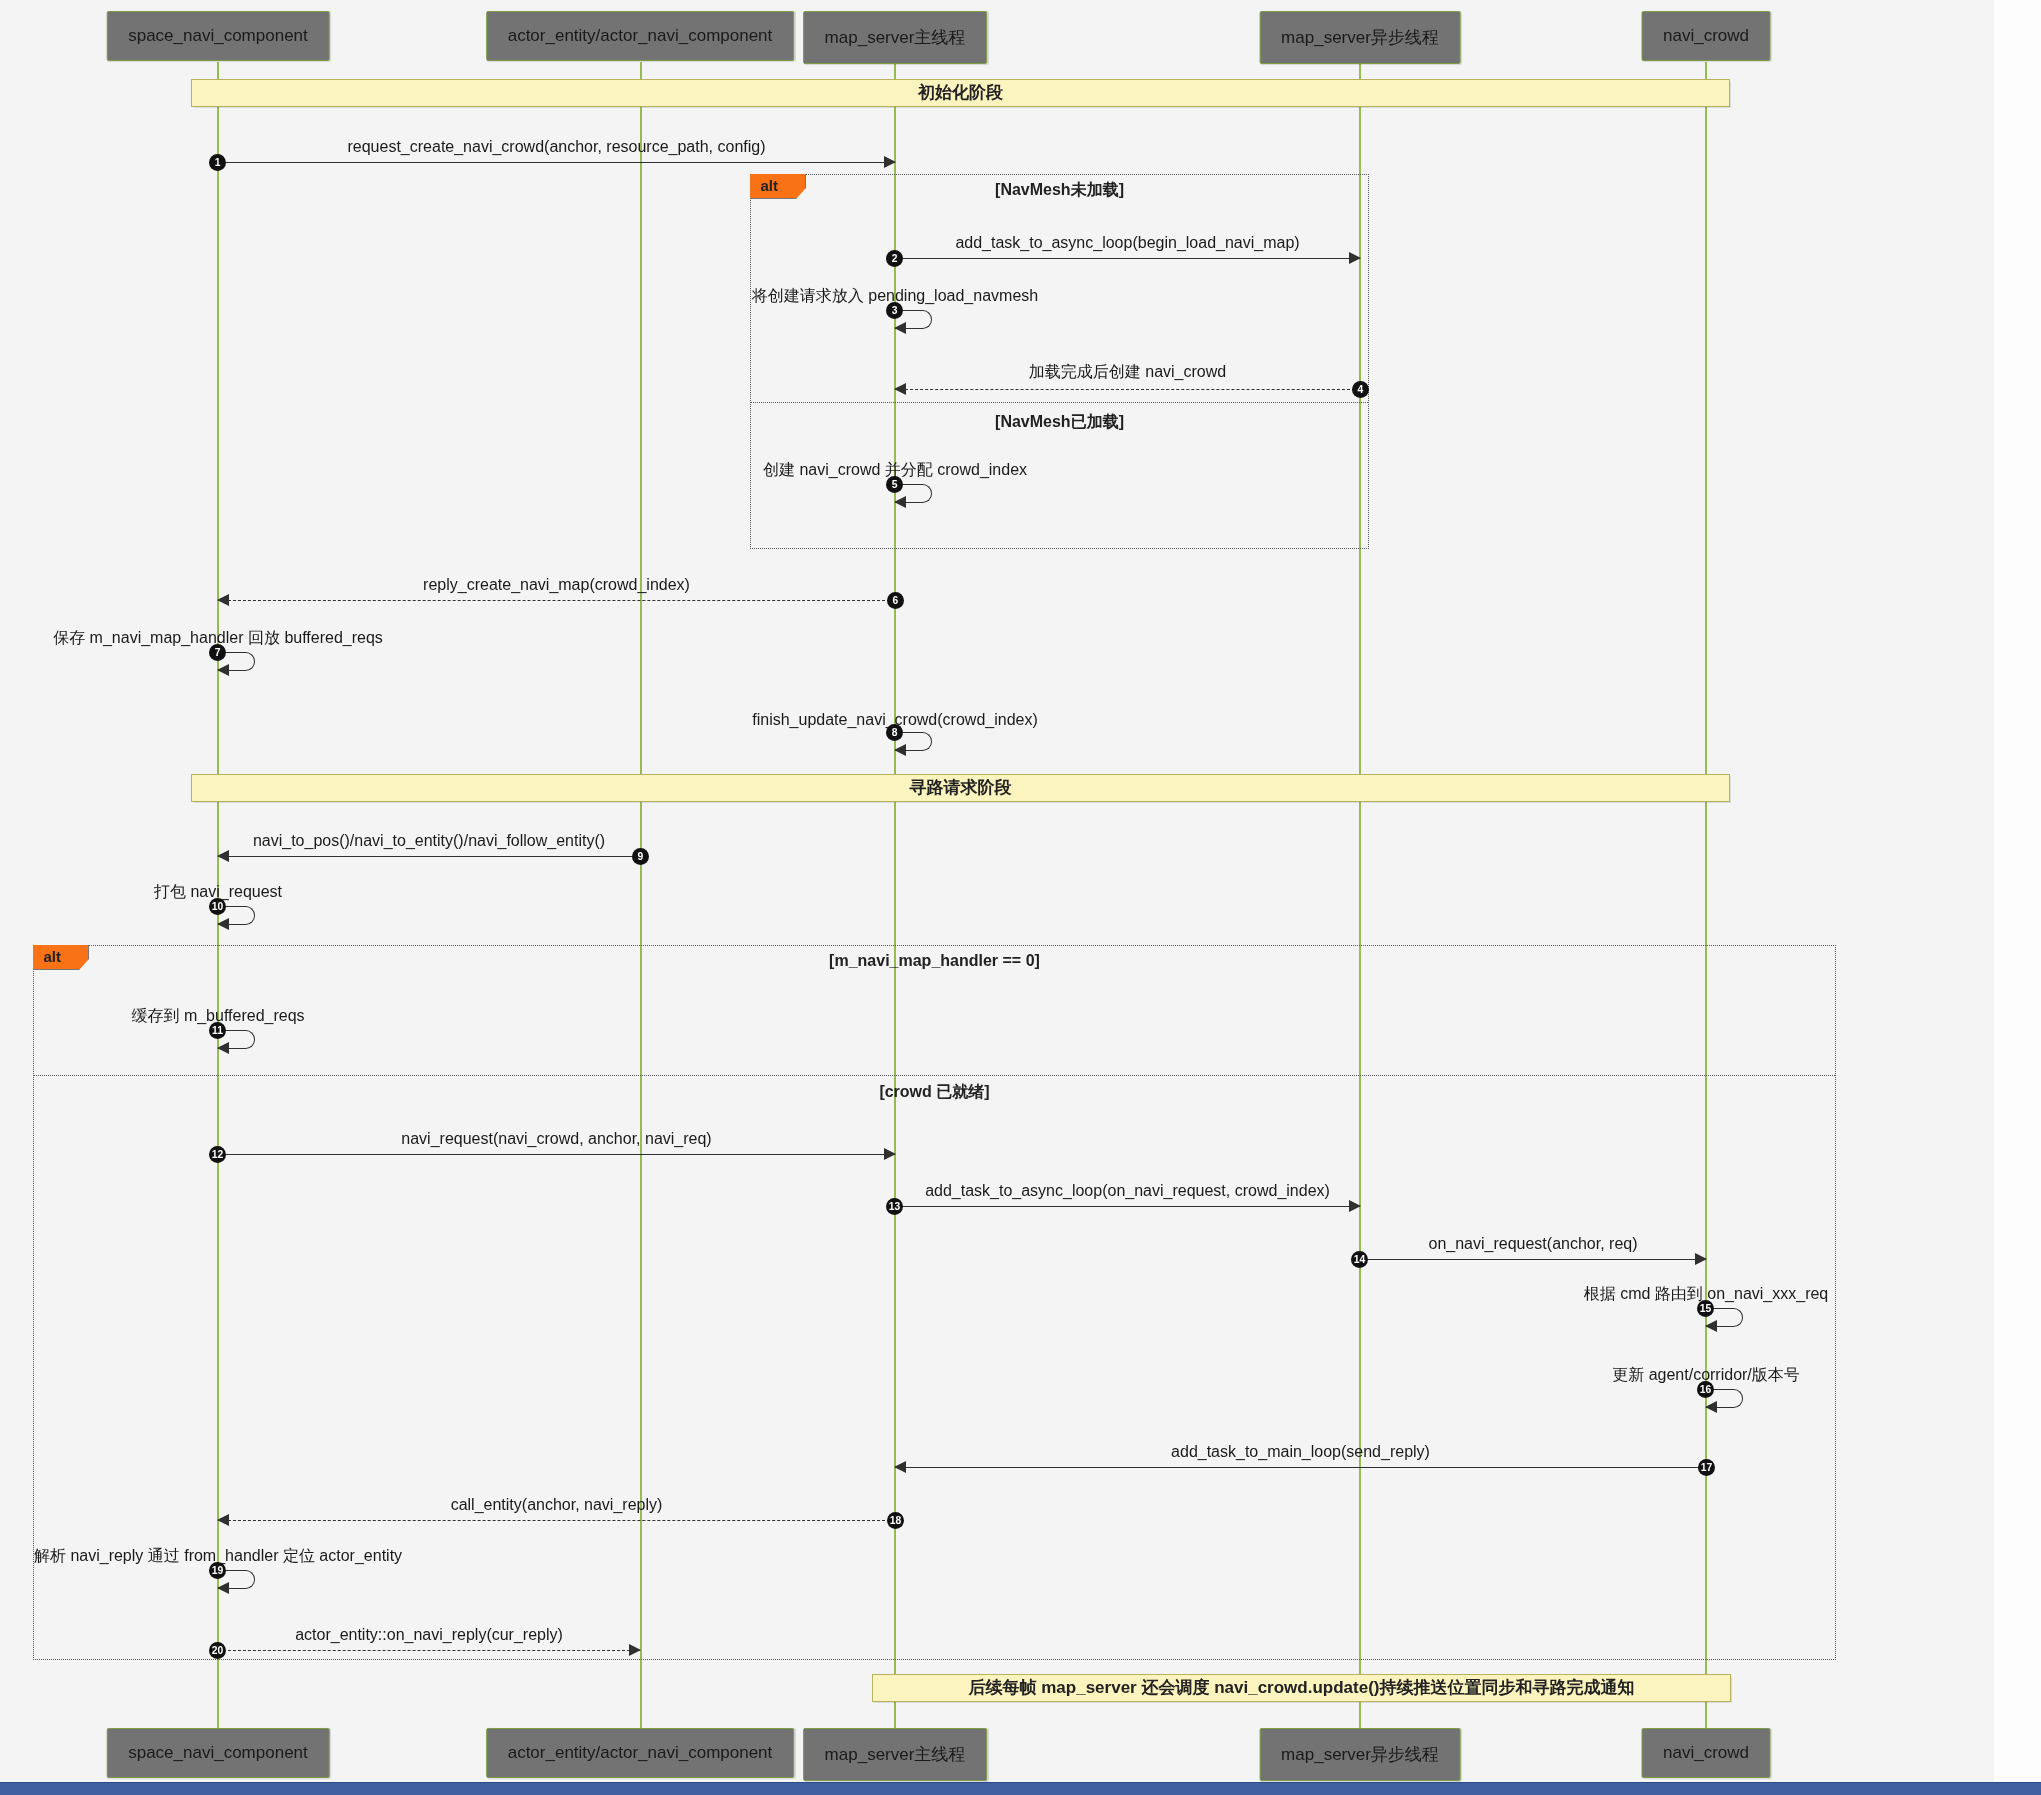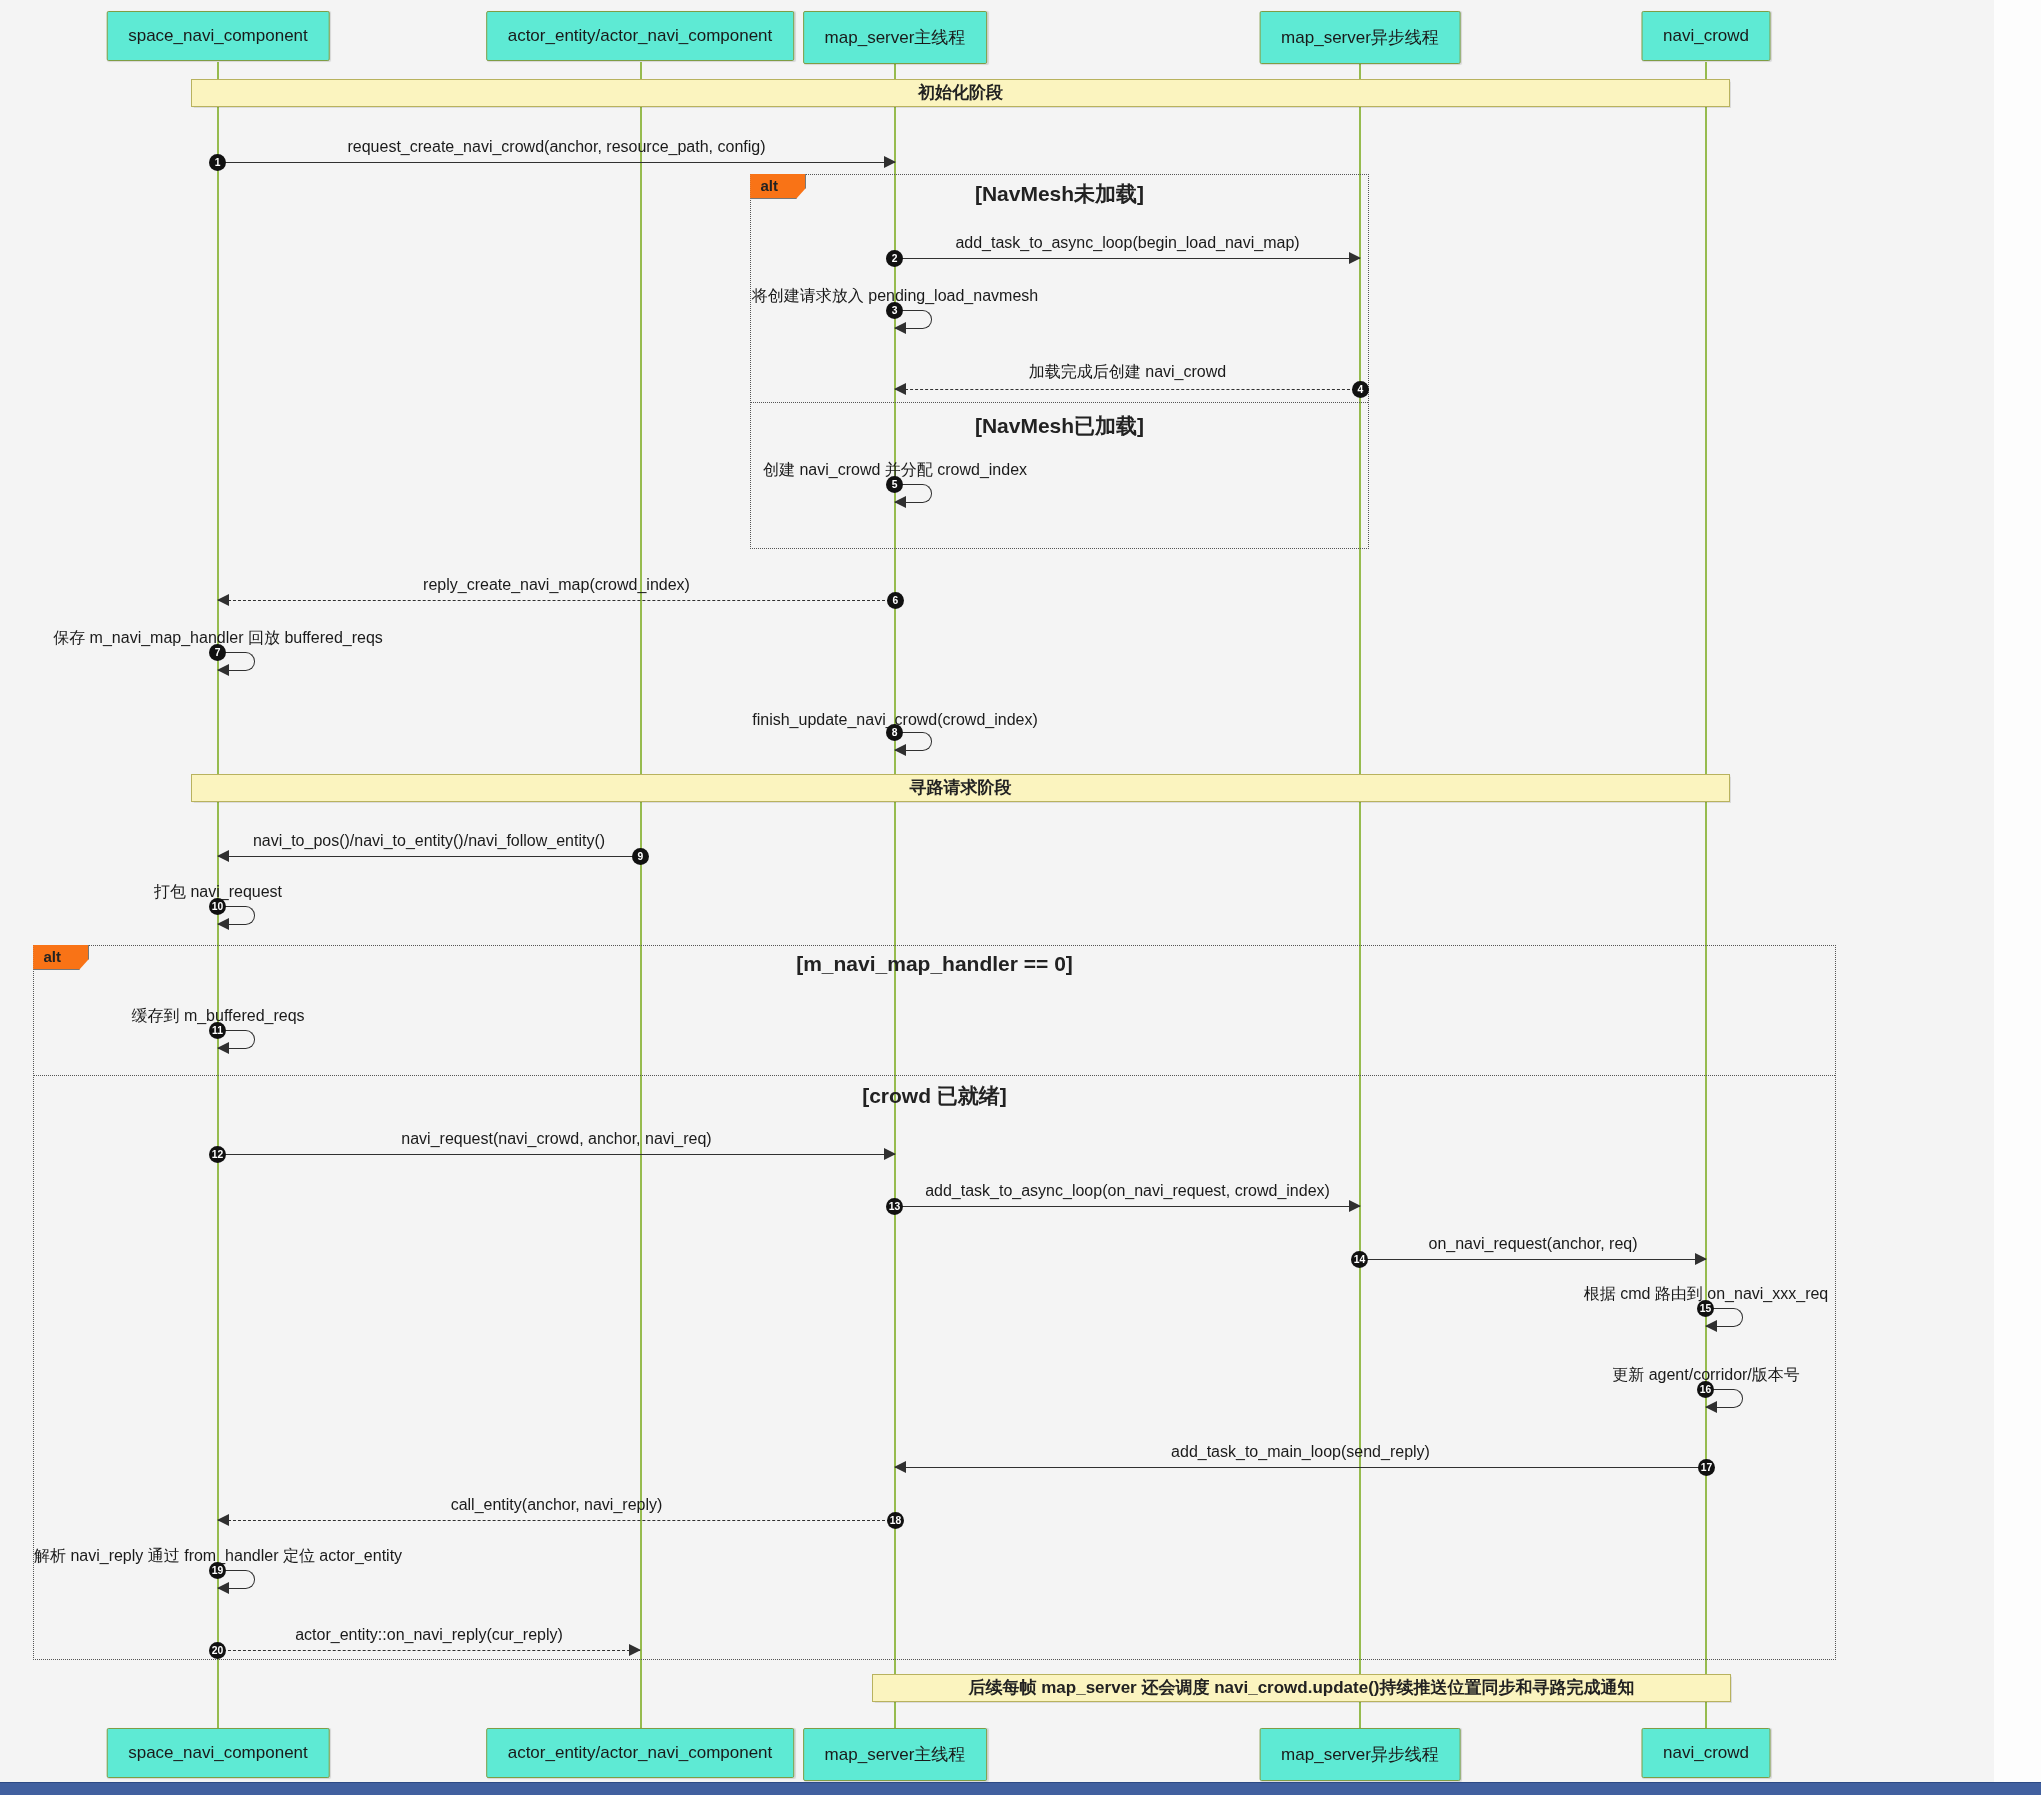--- a/index.html
+++ b/index.html
@@ -16,41 +16,41 @@
   .right-margin {
     position:absolute; top:0; right:0; width:48px; height:1782px;
     background:#fdfdfd;
   }
   .lifeline {
     position:absolute; top:62px; height:1669px; width:1.9px;
     background:#96bb4e;
   }
   .participant {
     position:absolute; transform:translateX(-50%);
-    background:#5eead4; border:0.9px solid #7f9d45; border-radius:1.9px;
+    background:#737373; border:0.9px solid #7f9d45; border-radius:1.9px;
     padding:14px 20.5px; font-size:17px; color:#1a1a1a; white-space:nowrap;
     box-shadow:0.9px 0.9px 0.9px rgba(0,0,0,0.12);
   }
   .divider, .note-bar {
     position:absolute; background:#fbf4bf; border:0.9px solid #b8b25e;
     text-align:center; font-weight:bold; font-size:17px; color:#222;
     height:28px; line-height:26px; box-shadow:0.9px 0.9px 0.9px rgba(0,0,0,0.10);
   }
   .fragment {
     position:absolute; border:0.9px dotted #555555;
   }
   .frag-op {
     position:absolute; top:-0.9px; left:-0.9px; width:56px; height:25px;
     background:#f97316; border-right:0.9px solid #777; border-bottom:0.9px solid #777;
     clip-path:polygon(0 0,100% 0,100% 55%,82% 100%,0 100%);
     font-weight:bold; font-size:15px; line-height:23px; padding-left:10.3px; color:#222;
   }
   .frag-cond {
     position:absolute; left:0; right:0; text-align:center;
-    font-weight:bold; font-size:21px; color:#222; white-space:nowrap;
+    font-weight:bold; font-size:16px; color:#222; white-space:nowrap;
   }
   .frag-divider {
     position:absolute; left:0; right:0; border-top:0.9px dotted #555;
   }
   .msg { position:absolute; height:1.9px; }
   .msg-line { width:100%; height:0; border-top:1.9px solid #303030; }
   .msg-line.dashed { border-top-style:dashed; }
   .msg-label {
     position:absolute; bottom:8.4px; left:0; width:100%; text-align:center;
     font-size:16px; color:#1a1a1a; white-space:nowrap;

